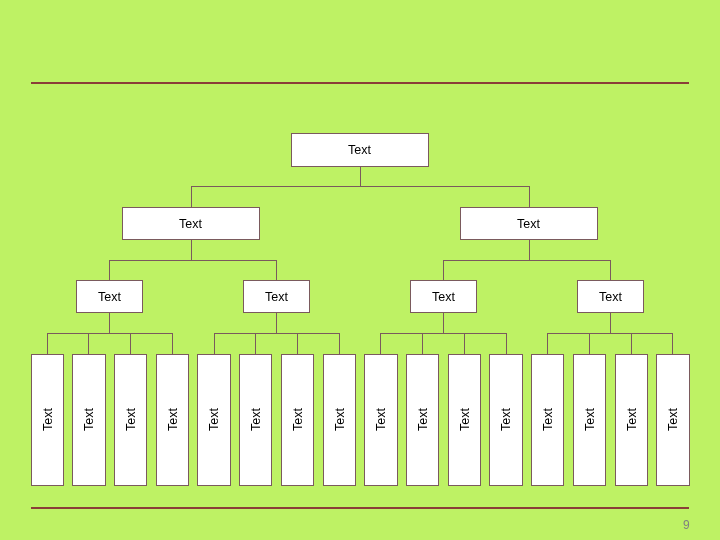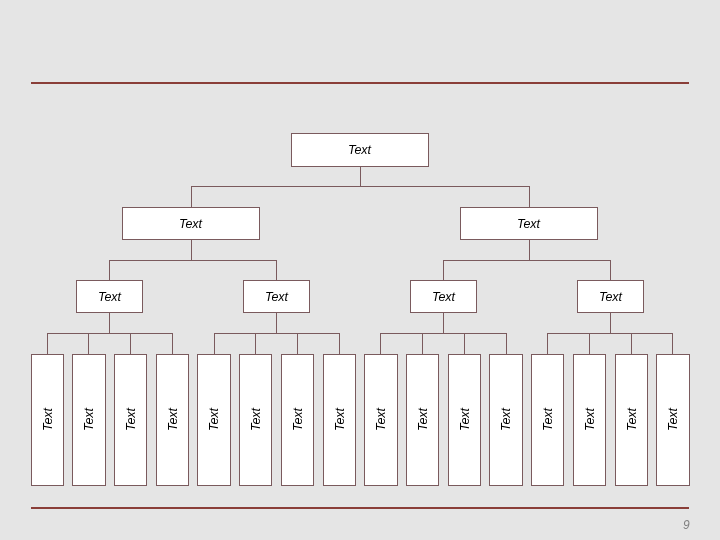--- a/index.html
+++ b/index.html
@@ -1,20 +1,20 @@
 <!DOCTYPE html>
 <html><head>
 <meta charset="utf-8">
 <title>Slide</title>
 <style>
   html,body{margin:0;padding:0;background:#ffffff;}
   body{width:720px;height:540px;overflow:hidden;
        font-family:"Liberation Sans",sans-serif;
        -webkit-font-smoothing:antialiased;}
-  #slide{position:relative;width:720px;height:540px;background:#e5e5e5;font-style:italic;}
+  #slide{position:relative;width:720px;height:540px;background:#bef264;}
   .rule{position:absolute;}
   .pagenum{position:absolute;font-size:12px;line-height:12px;will-change:transform;}
   svg.chart{position:absolute;left:0;top:0;width:720px;height:540px;overflow:visible;}
   .nodebox{fill:#ffffff;stroke-width:1;shape-rendering:crispEdges;}
   .conn{stroke-width:1;fill:none;shape-rendering:crispEdges;}
   .nodelabel{font-family:"Liberation Sans",sans-serif;font-size:12.5px;fill:#000000;
              text-anchor:middle;will-change:transform;}
 </style>
 </head>
 <body>

